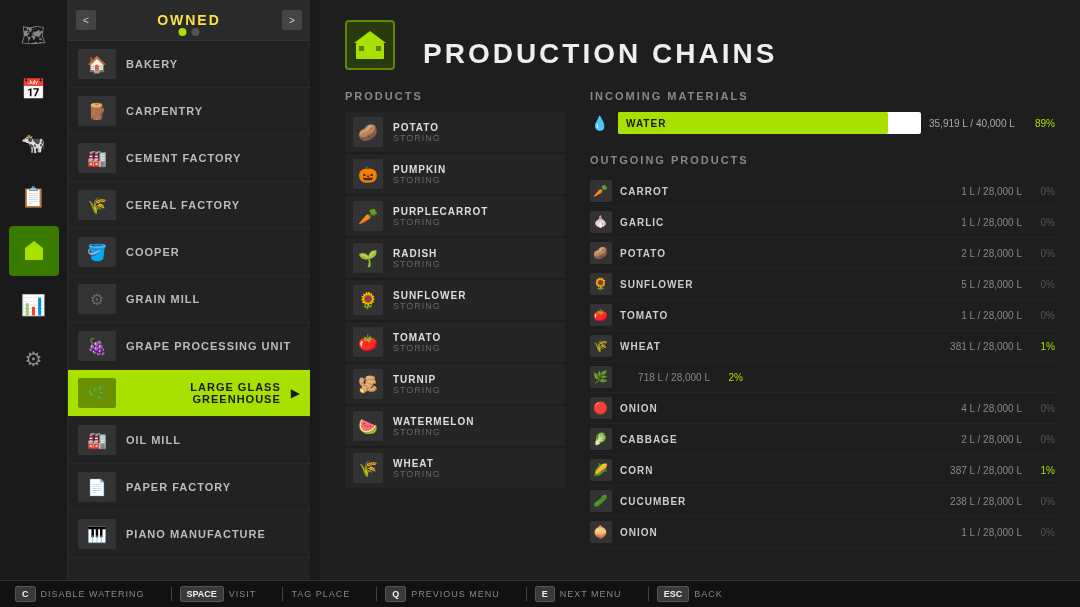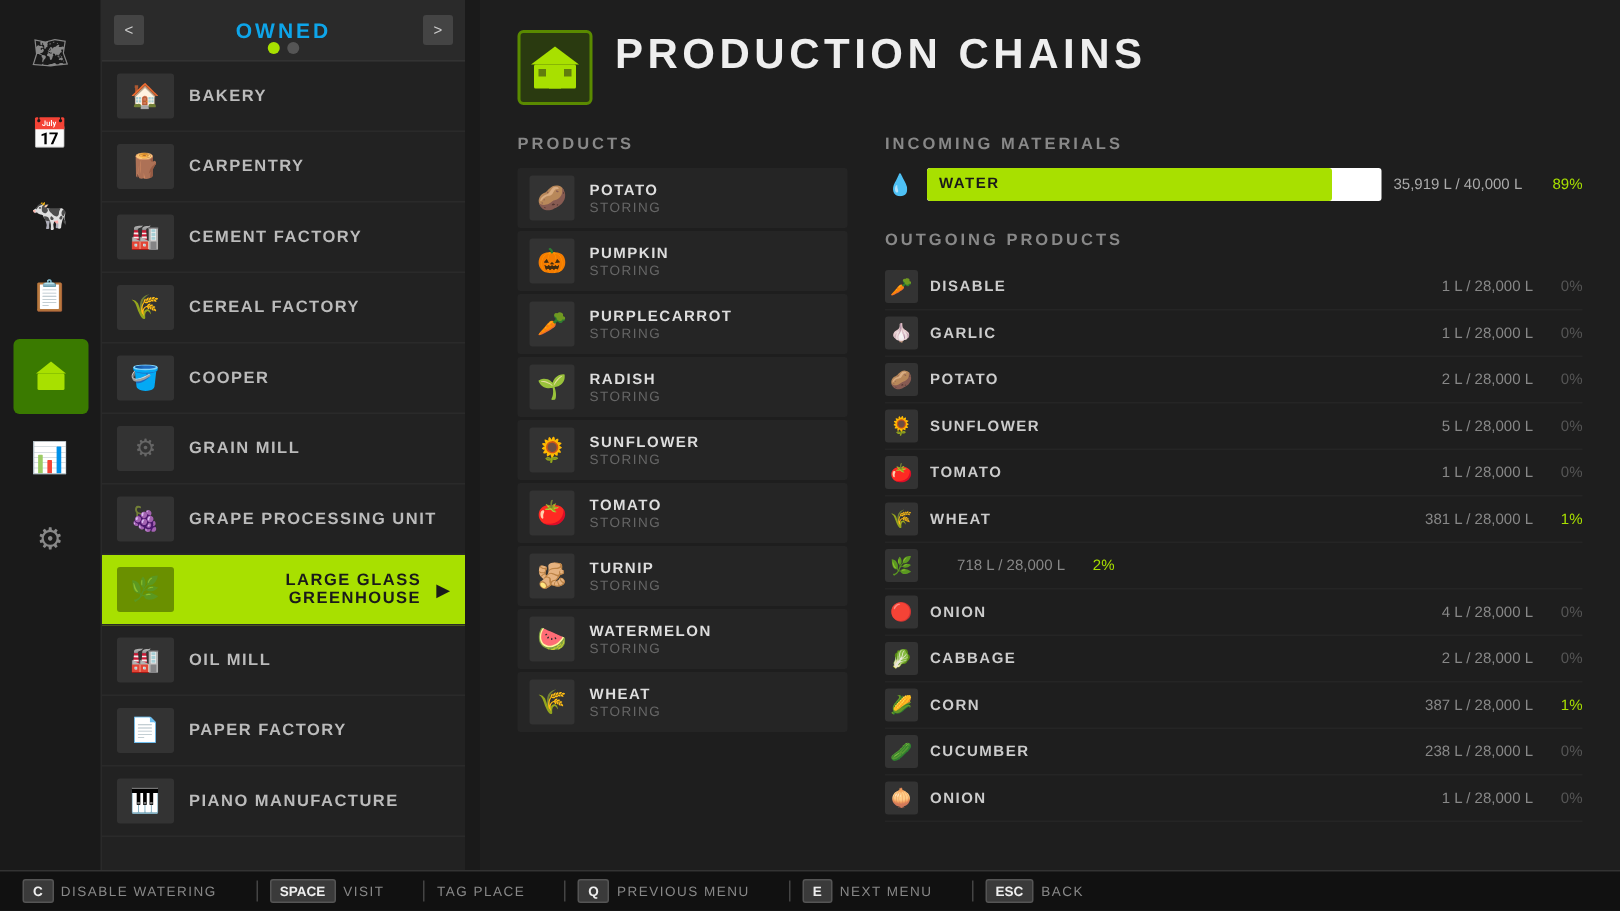--- a/index.html
+++ b/index.html
@@ -57,21 +57,21 @@
     .building-list-header {
       display: flex;
       align-items: center;
       justify-content: center;
       padding: 12px 10px;
       background: #2a2a2a;
       border-bottom: 1px solid #333;
       position: relative;
     }
     .building-list-header .title {
-      color: #0ea5e9;
+      color: #fde047;
       font-size: 14px;
       font-weight: bold;
       letter-spacing: 2px;
     }
     .header-dots {
       display: flex;
       gap: 5px;
       position: absolute;
       bottom: 5px;
       left: 50%;
@@ -150,22 +150,22 @@
       left: 320px; top: 0;
       right: 0;
       height: 580px;
       background: #1e1e1e;
       padding: 20px 25px;
       overflow: hidden;
     }
 
     .page-header {
       display: flex;
-      align-items: flex-start;
-      gap: 15px;
+      align-items: flex-end;
+      gap: 28px;
       margin-bottom: 20px;
     }
     .page-icon {
       width: 50px; height: 50px;
       background: #2a3a10;
       border: 2px solid #5a8a00;
       border-radius: 4px;
       display: flex; align-items: center; justify-content: center;
       font-size: 22px;
       color: #a8e000;
@@ -550,21 +550,21 @@
           <span class="incoming-value">35,919 L / 40,000 L</span>
           <span class="incoming-pct">89%</span>
         </div>
       </div>
 
       <div class="outgoing-section">
         <div class="section-label">OUTGOING PRODUCTS</div>
         <div id="outgoing-list">
             <div class="outgoing-item">
     <div class="outgoing-icon">🥕</div>
-    <span class="outgoing-name">DISABLE</span>
+    <span class="outgoing-name">CARROT</span>
     <span class="outgoing-value">1 L / 28,000 L</span>
     <span class="outgoing-pct pct-gray">0%</span>
   </div>
             <div class="outgoing-item">
     <div class="outgoing-icon">🧄</div>
     <span class="outgoing-name">GARLIC</span>
     <span class="outgoing-value">1 L / 28,000 L</span>
     <span class="outgoing-pct pct-gray">0%</span>
   </div>
             <div class="outgoing-item">

